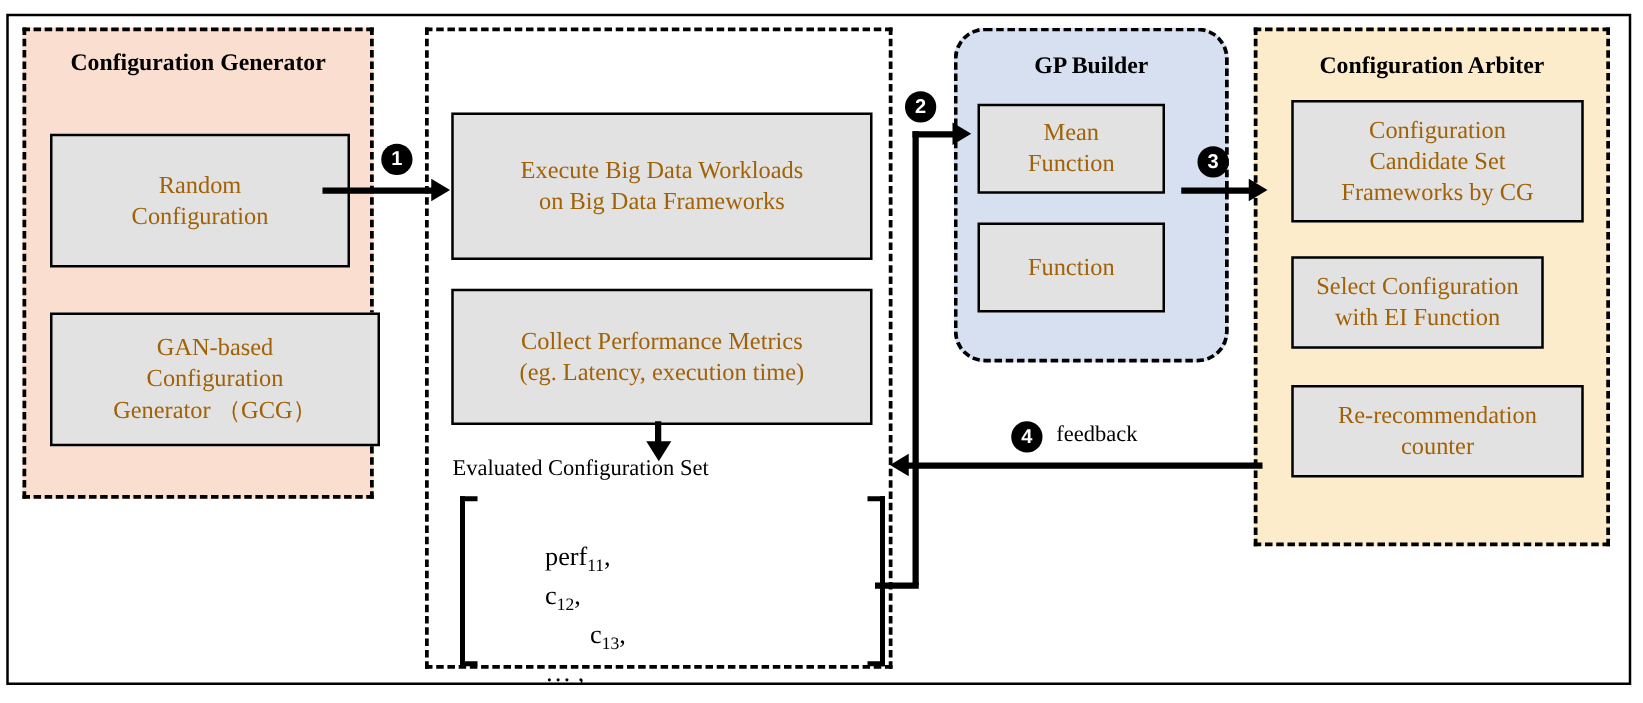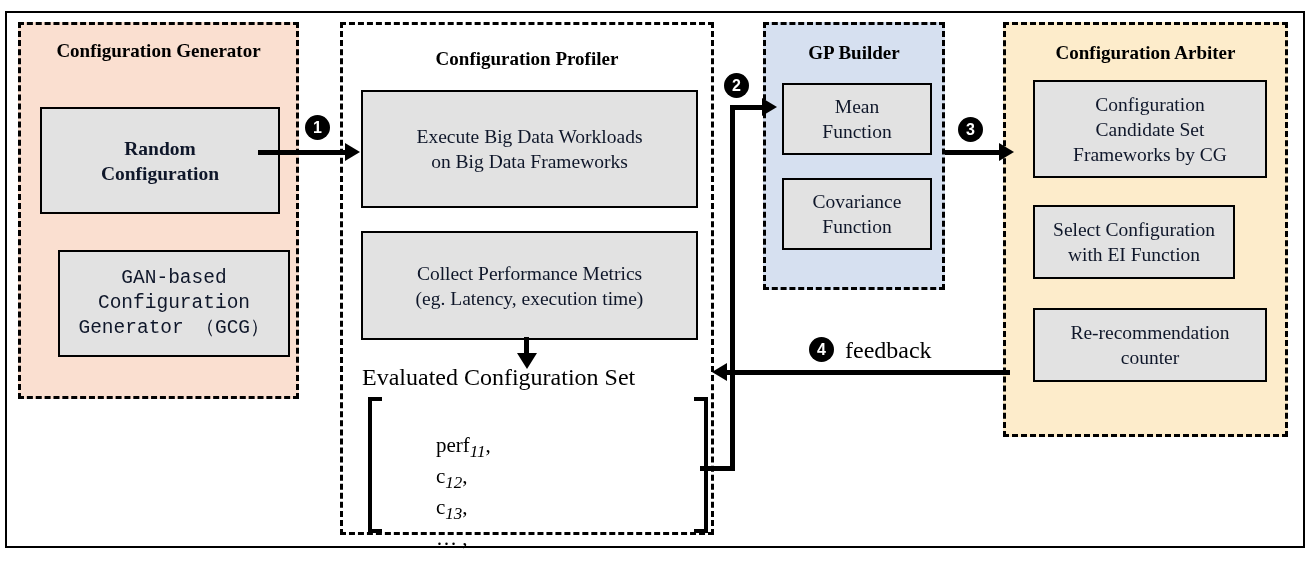--- a/index.html
+++ b/index.html
@@ -47,21 +47,21 @@
     position: absolute;
     background: #e2e2e2;
     border: 2.5px solid #000;
     box-sizing: border-box;
     display: flex;
     align-items: center;
     justify-content: center;
     text-align: center;
     font-size: 19.5px;
     line-height: 25px;
-    color: #0f172a;
+    color: #a16207;
     padding: 2px 4px;
   }
   .node span { display: block; width: 100%; }
 
   
   .hline {
     position: absolute;
     background: #000;
     height: 5px;
   }
@@ -101,21 +101,21 @@
     font-size: 16px;
     font-weight: bold;
     display: flex;
     align-items: center;
     justify-content: center;
     font-family: "Liberation Sans", sans-serif;
     line-height: 1;
   }
   .plain-label {
     position: absolute;
-    font-size: 24px;
+    font-size: 18px;
     color: #000;
     white-space: nowrap;
   }
   
   #matrix {
     position: absolute;
     left: 368px;
     top: 397px;
     width: 340px;
     height: 136px;
@@ -138,55 +138,51 @@
     right: 26px;
   }
   .matrix-row {
     display: block;
     font-size: 21px;
     line-height: 31px;
     color: #000;
     white-space: pre;
   }
   .matrix-row sub {
-    font-size: 17px;
+    font-size: 14px;
     line-height: 0;
-    font-style: italic;
   }
   .mcell { display: inline-block; }
 </style>
 </head>
 <body>
 
 <div id="canvas">
   <div id="outer-frame"></div>
 
   <div class="panel" style="left:18px; top:22px; width:281px; height:377px; background:#fadfd0;">
     <div class="panel-title" style="top:14px;">
       <div>Configuration Generator</div>
     </div>
-    <div class="node" style="left:19px; top:82px; width:240px; height:107px;font-weight:bold;">
+    <div class="node" style="left:19px; top:82px; width:240px; height:107px;">
       <span>
         <span>Random</span>
         <span>Configuration</span>
       </span>
     </div>
-    <div class="node" style="left:37px; top:225px; width:232px; height:107px;font-family:Liberation Mono, monospace;">
+    <div class="node" style="left:19px; top:225px; width:264px; height:107px;">
       <span>
         <span>GAN-based</span>
         <span>Configuration</span>
         <span>Generator （GCG）</span>
       </span>
     </div>
   </div>
 
   <div class="panel" style="left:340px; top:22px; width:374px; height:513px; background:#ffffff;">
-    <div class="panel-title" style="top:22px;">
-      <div>Configuration Profiler</div>
-    </div>
     <div class="node" style="left:18px; top:65px; width:337px; height:118px;">
       <span>
         <span>Execute Big Data Workloads</span>
         <span>on Big Data Frameworks</span>
       </span>
     </div>
     <div class="node" style="left:18px; top:206px; width:337px; height:109px;">
       <span>
         <span>Collect Performance Metrics</span>
         <span>(eg. Latency, execution time)</span>
@@ -199,41 +195,40 @@
 
   <div class="plain-label" style="left:362px; top:364px;text-align:center;">Evaluated Configuration Set</div>
 
   <div id="matrix">
     <div class="bracket" id="bracket-left"></div>
     <div class="bracket" id="bracket-right"></div>
     <div id="matrix-rows">
       <span class="matrix-row">
         <span class="mcell" style="width:108px;"><span>perf</span><sub>11</sub>,</span>
         <span class="mcell" style="width:52px;"><span>c</span><sub>12</sub>,</span>
-        <span class="mcell" style="width:52px;"><span>c</span><sub>13</sub>,</span>
+        <span class="mcell" style="width:52px;margin-left:36px;"><span>c</span><sub>13</sub>,</span>
         <span class="mcell" style="width:40px;">… ,</span>
         <span class="mcell"><span>c</span></span>
       </span>
 
     </div>
   </div>
 
-  <div class="panel" style="left:763px; top:22px; width:182px; height:268px; background:#d6e0f0;">
+  <div class="panel" style="left:763px; top:22px; width:220px; height:268px; background:#d6e0f0;border-radius:25px;">
     <div class="panel-title" style="top:16px;">
       <div>GP Builder</div>
     </div>
     <div class="node" style="left:16px; top:58px; width:150px; height:72px;">
       <span>
         <span>Mean</span>
         <span>Function</span>
       </span>
     </div>
     <div class="node" style="left:16px; top:153px; width:150px; height:72px;">
       <span>
-        <span>Covariance</span>
         <span>Function</span>
       </span>
     </div>
   </div>
 
   <div class="panel" style="left:1003px; top:22px; width:285px; height:415px; background:#fdeccb;">
     <div class="panel-title" style="top:16px;">
       <div>Configuration Arbiter</div>
     </div>
     <div class="node" style="left:27px; top:55px; width:234px; height:98px;">

